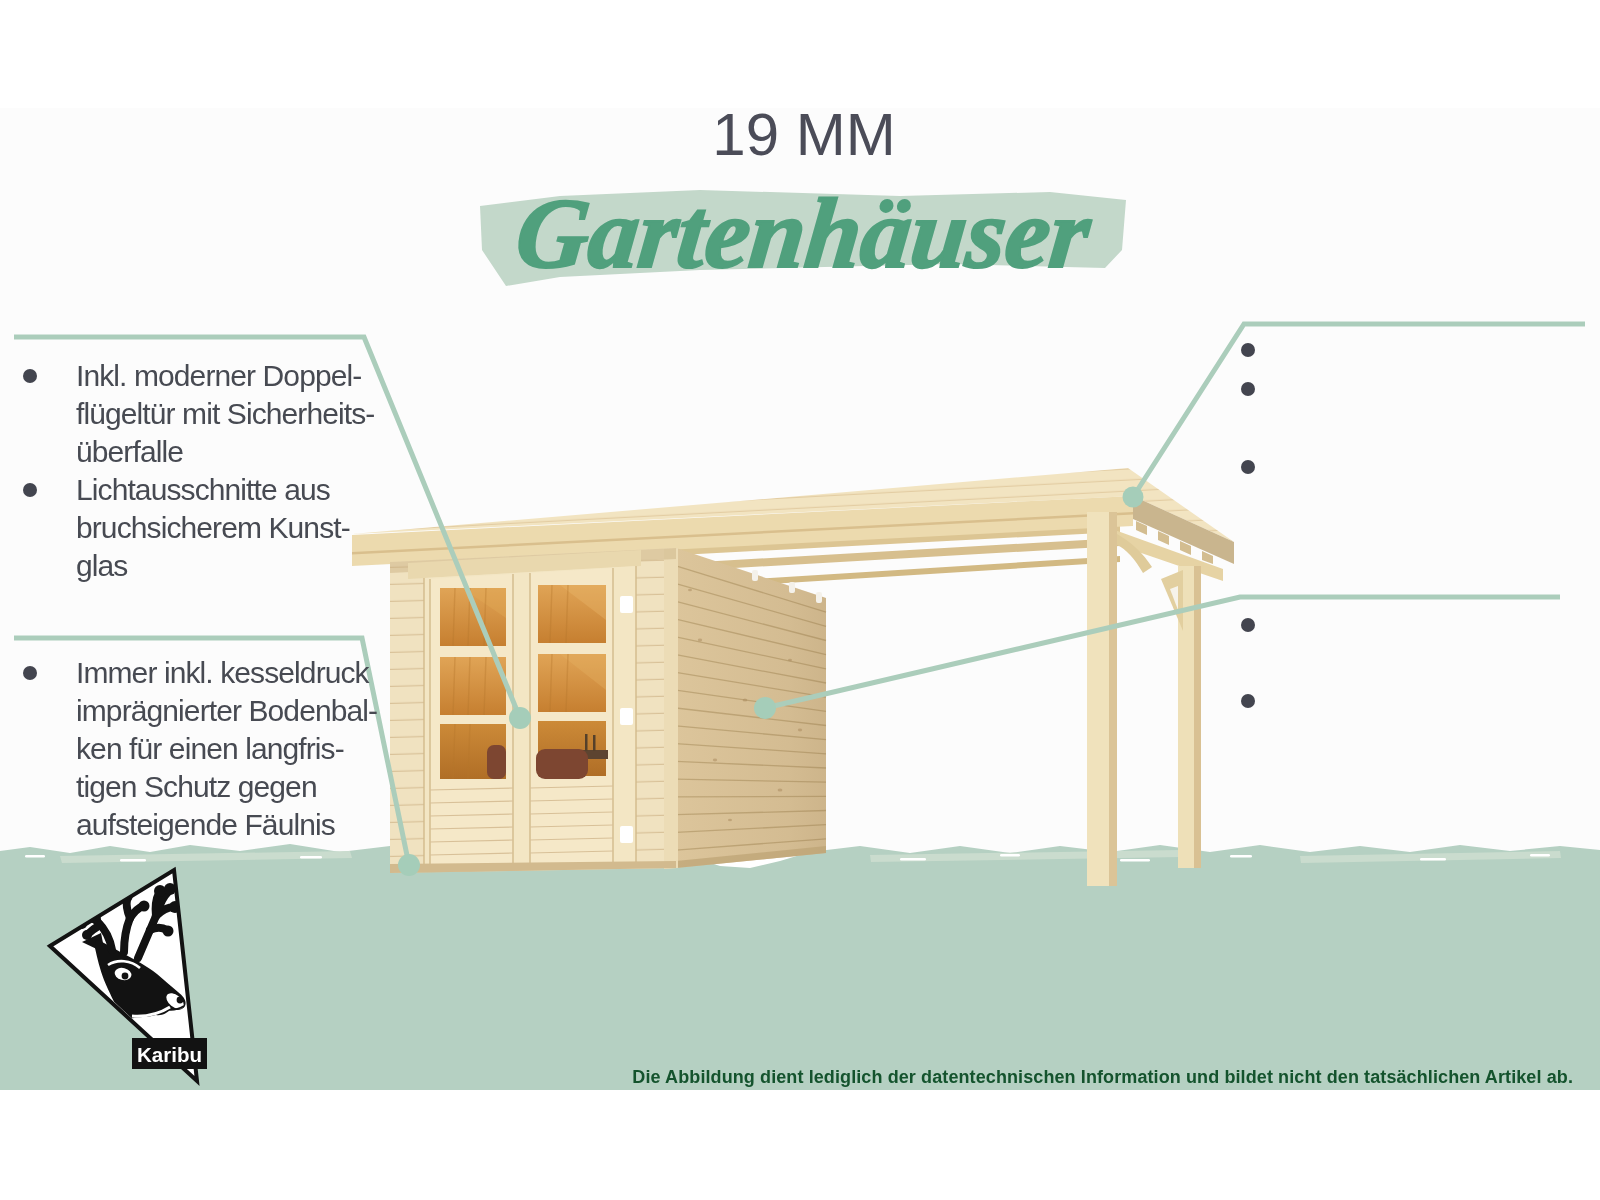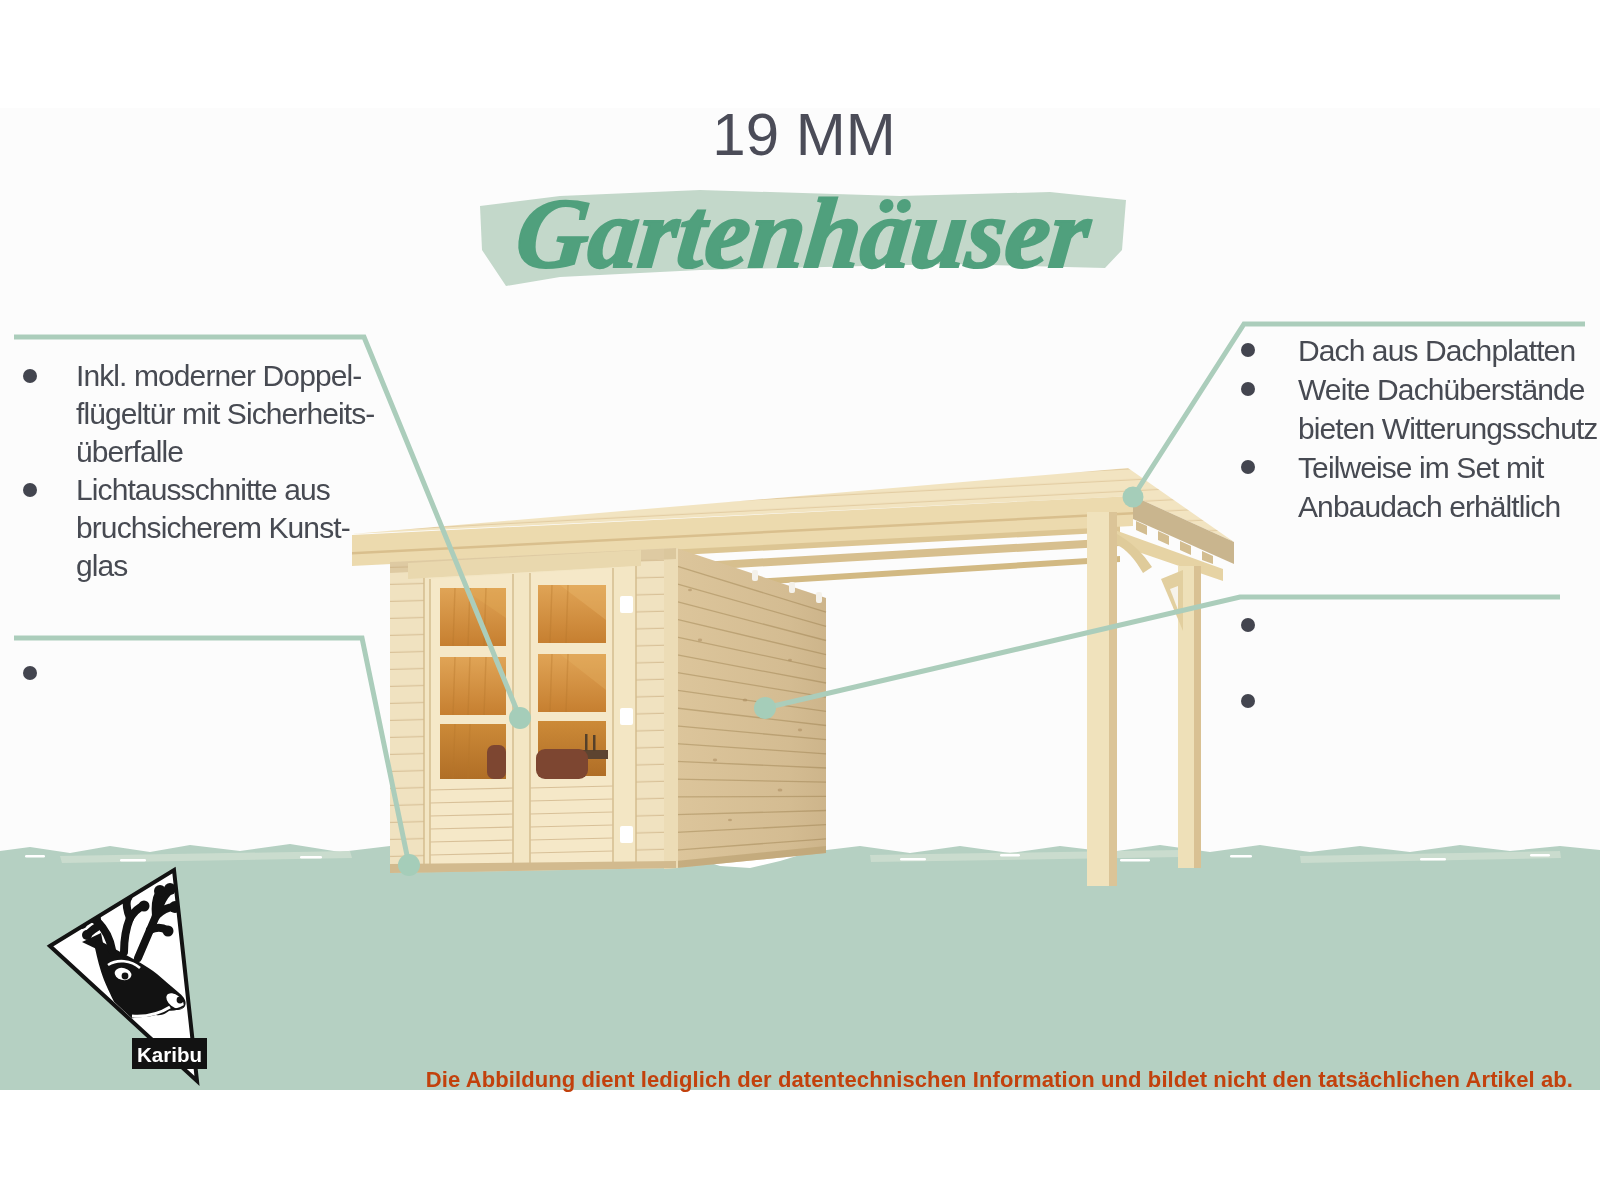--- a/index.html
+++ b/index.html
@@ -279,24 +279,24 @@
 
 <div style="position:absolute;left:4px;top:100px;width:1600px;text-align:center;font-size:60px;color:#4b4c58;letter-spacing:0px;">19&nbsp;MM</div>
 
 <div style="position:absolute;left:0;top:176px;width:1606px;text-align:center;font-family:'Liberation Serif',serif;font-style:italic;font-weight:bold;font-size:100px;color:#50a07d;-webkit-text-stroke:2.2px #50a07d;"><span style="display:inline-block;transform:skewX(-6deg);">Gartenhäuser</span></div>
 
 <div class="txt" style="left:76px;top:357px;">Inkl. moderner Doppel-<br>flügeltür mit Sicherheits-<br>überfalle<br>Lichtausschnitte aus<br>bruchsicherem Kunst-<br>glas</div>
 
 <div class="bul" style="left:23px;top:369px;"></div>
 <div class="bul" style="left:23px;top:483px;"></div>
 
+<div class="txt" style="left:76px;top:654px;">Immer inkl. kesseldruck<br>imprägnierter Bodenbal-<br>ken für einen langfris-<br>tigen Schutz gegen<br>aufsteigende Fäulnis</div>
 <div class="bul" style="left:23px;top:666px;"></div>
 
-<div class="txt" style="left:1298px;top:331px;line-height:39px;">Dach aus Dachplatten<br>Weite Dachüberstände<br>bieten Witterungsschutz<br>Teilweise im Set mit<br>Anbaudach erhältlich</div>
 <div class="bul" style="left:1241px;top:343px;"></div>
 <div class="bul" style="left:1241px;top:382px;"></div>
 <div class="bul" style="left:1241px;top:460px;"></div>
 
 <div class="bul" style="left:1241px;top:618px;"></div>
 <div class="bul" style="left:1241px;top:694px;"></div>
 
-<div style="position:absolute;right:27px;top:1067px;font-size:22px;font-weight:bold;color:#c2410c;letter-spacing:0.1px;">Die Abbildung dient lediglich der datentechnischen Information und bildet nicht den tatsächlichen Artikel ab.</div>
+<div style="position:absolute;right:27px;top:1067px;font-size:18px;font-weight:bold;color:#14532d;letter-spacing:0.1px;">Die Abbildung dient lediglich der datentechnischen Information und bildet nicht den tatsächlichen Artikel ab.</div>
 </div>
 
 </body></html>

